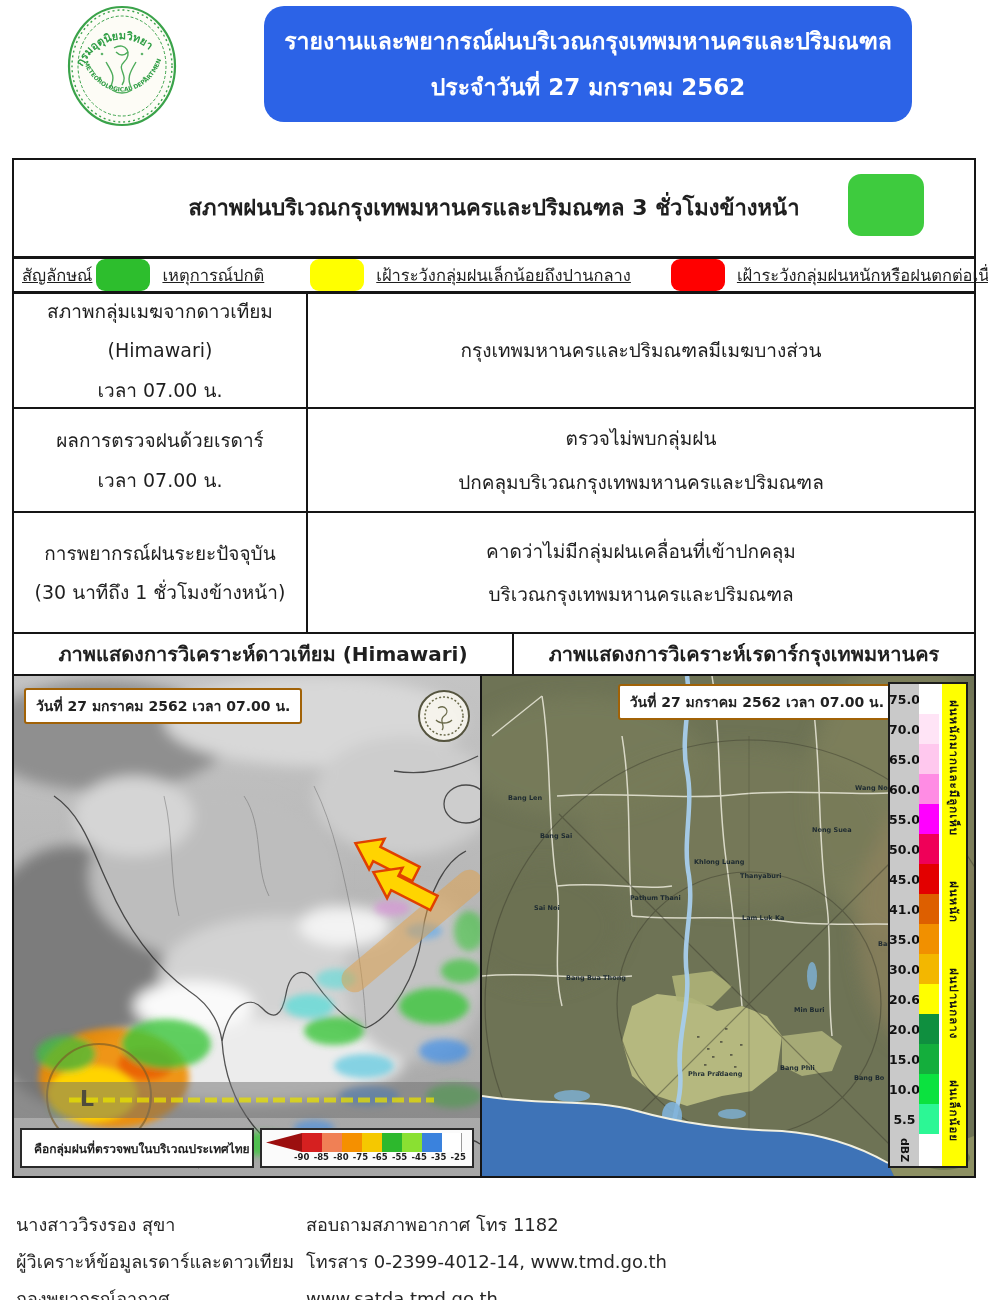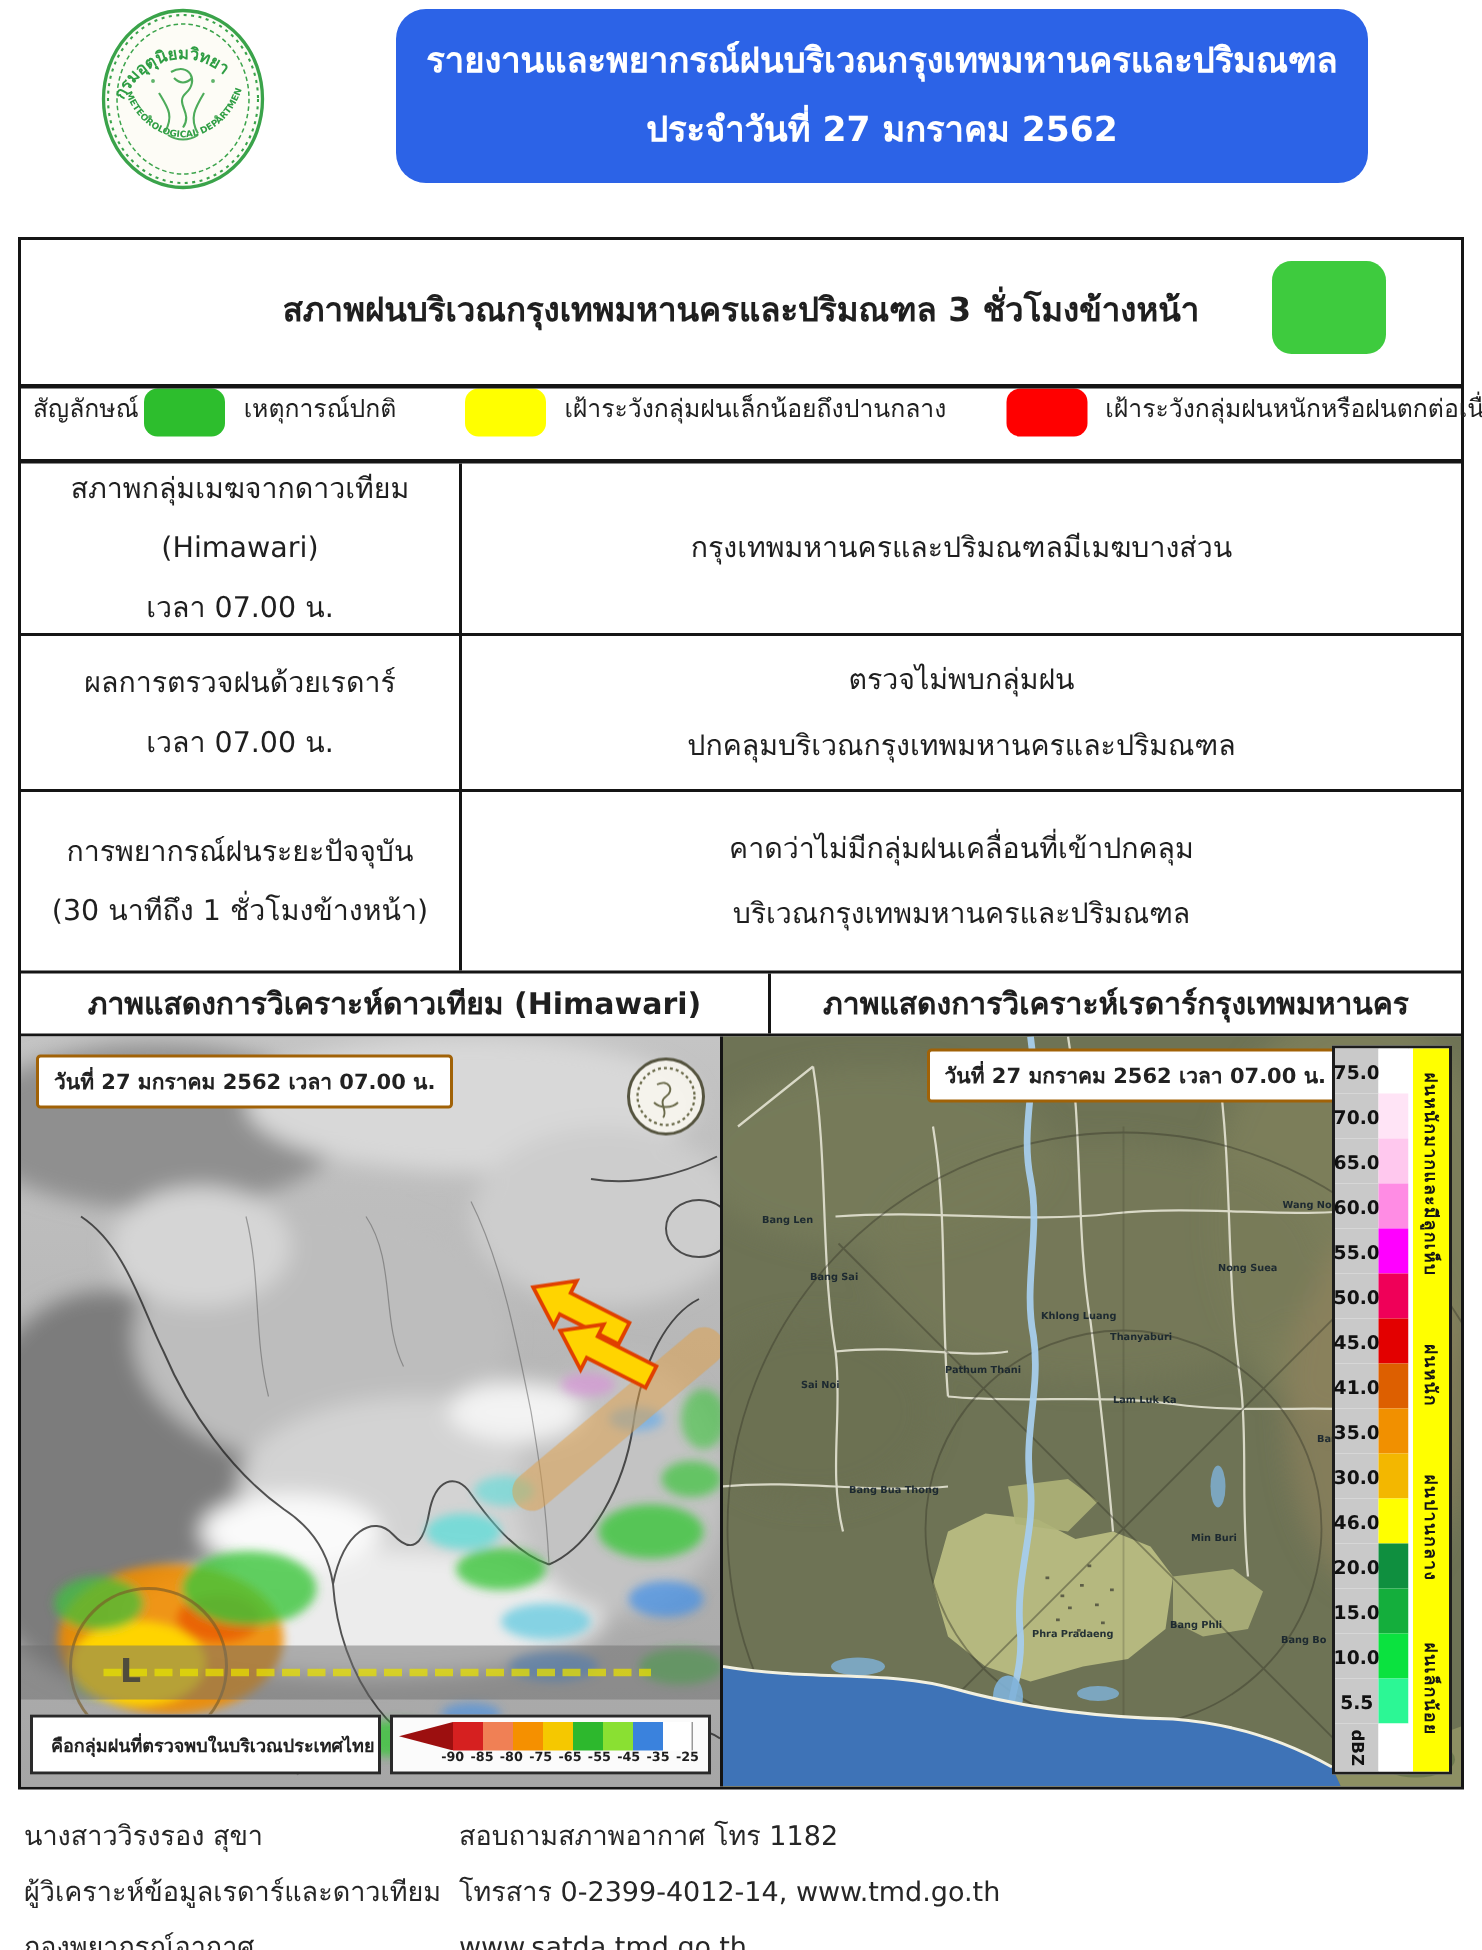--- a/index.html
+++ b/index.html
@@ -13,22 +13,22 @@
             display:flex; flex-direction:column; justify-content:center; align-items:center; gap:12px; }
   .banner div { font-size:23px; font-weight:bold; line-height:1.5; }
 
   
   .report { position:absolute; left:12px; top:158px; width:964px; border:2px solid #151515; background:#fff; }
   .title-row { position:relative; height:99px; border-bottom:3px solid #151515; }
   .report-title { position:absolute; left:0; right:0; top:50%; transform:translateY(-50%);
                   text-align:center; font-size:22px; font-weight:600; line-height:1.7; }
   .status-box { position:absolute; right:50px; top:14px; width:76px; height:62px; border-radius:13px; }
 
-  .legend-row { height:50px; border-bottom:3px solid #151515; display:flex; 
-                padding:0 8px; font-size:16.5px; white-space:nowrap; }
+  .legend-row { height:35px; border-bottom:3px solid #151515; display:flex; align-items:center;
+                padding:0 8px; font-size:16.5px; white-space:nowrap;text-decoration:underline; }
   .legend-label { font-weight:500; }
   .swatch { width:54px; height:32px; border-radius:9px; flex:0 0 auto; }
   .sw-1 { margin:0 12px 0 4px; }
   .sw-2 { margin:0 12px 0 46px; }
   .sw-3 { margin:0 12px 0 40px; }
 
   .info-row { display:flex; border-bottom:2px solid #151515; font-size:19px; }
   .info-row.r1 { height:115px; }
   .info-row.r2 { height:104px; }
   .info-row.r3 { height:121px; }
@@ -433,21 +433,21 @@
               </div>
               <div class="rs-row">
                 <div class="rs-num">35.0</div>
                 <div class="rs-col" style="background-color: rgb(241, 144, 0);"></div>
               </div>
               <div class="rs-row">
                 <div class="rs-num">30.0</div>
                 <div class="rs-col" style="background-color: rgb(243, 183, 0);"></div>
               </div>
               <div class="rs-row">
-                <div class="rs-num">46.0</div>
+                <div class="rs-num">20.6</div>
                 <div class="rs-col" style="background-color: rgb(255, 255, 0);"></div>
               </div>
               <div class="rs-row">
                 <div class="rs-num">20.0</div>
                 <div class="rs-col" style="background-color: rgb(15, 143, 63);"></div>
               </div>
               <div class="rs-row">
                 <div class="rs-num">15.0</div>
                 <div class="rs-col" style="background-color: rgb(20, 174, 60);"></div>
               </div>

